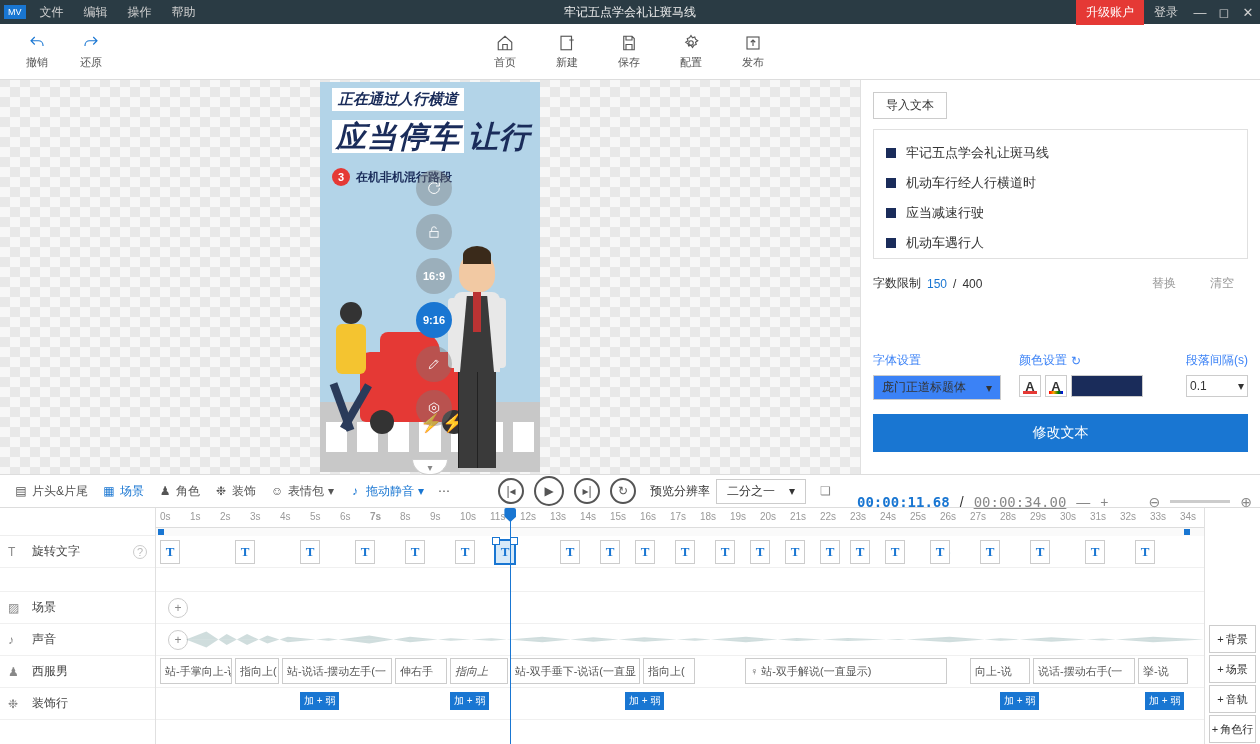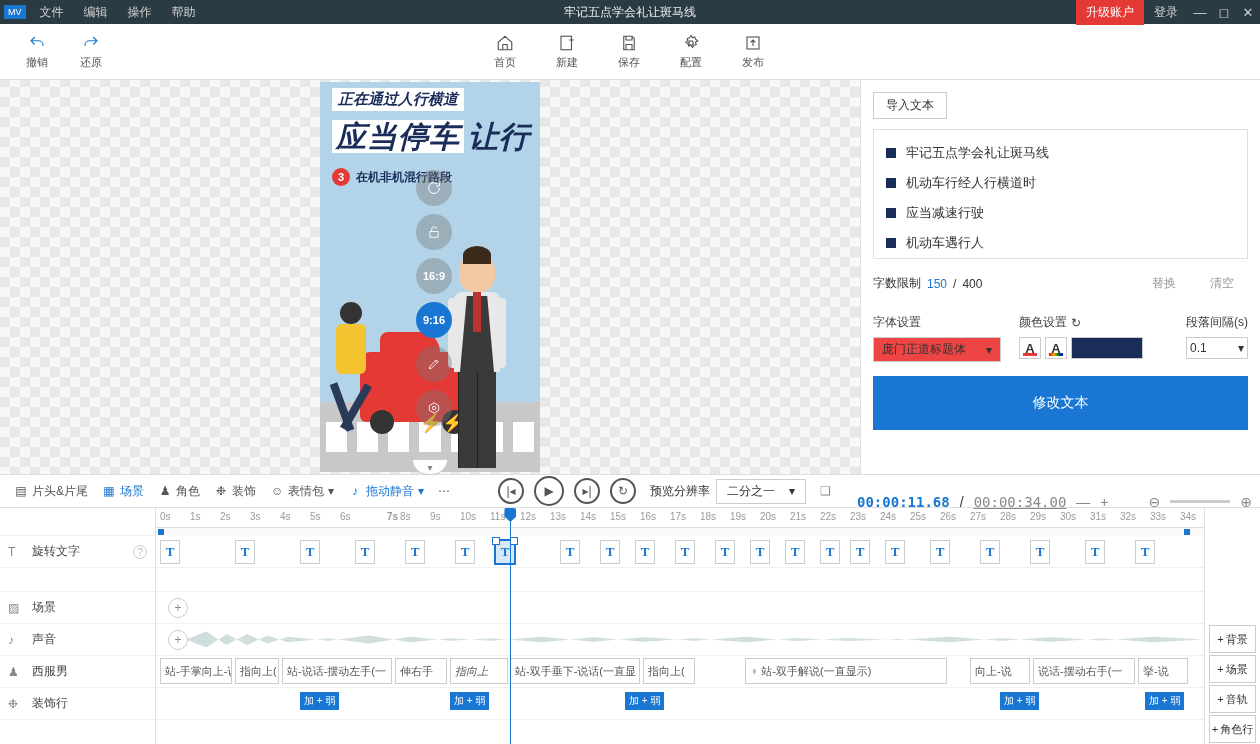--- a/index.html
+++ b/index.html
@@ -66,28 +66,28 @@
 .imp-btn { border: 1px solid #ccc; padding: 4px 12px; font-size: 12px; background: #fff; cursor: pointer; }
 .text-list { border: 1px solid #e0e0e0; height: 130px; overflow: auto; padding: 8px; }
 .text-item { display: flex; align-items: center; gap: 10px; padding: 6px 4px; font-size: 13px; }
 .text-item .sq { width: 10px; height: 10px; background: #1a2c5a; }
 .limit-row { display: flex; align-items: center; gap: 6px; font-size: 12px; padding: 4px 0; }
 .limit-row .cur { color: #1976d2; }
 .limit-row .spacer { flex: 1; }
 .limit-row .lk { color: #999; cursor: pointer; padding: 2px 14px;}
 .settings-row { display: flex; gap: 18px; font-size: 12px; padding-top: 6px; }
 .settings-row .col { display: flex; flex-direction: column; gap: 6px; }
-.settings-row .hdr { display: flex; align-items: center; gap: 4px; color:#404040;}
-.font-sel { display: flex; align-items: center; border: 1px solid #ccc; padding: 3px 8px; width: 128px; justify-content: space-between; background:#ef4444;text-align:right;}
+.settings-row .hdr { display: flex; align-items: center; gap: 4px; color:#3b82f6;margin-top:38px;}
+.font-sel { display: flex; align-items: center; border: 1px solid #ccc; padding: 3px 8px; width: 128px; justify-content: space-between; background:#3b82f6;text-align:right;}
 .color-row { display: flex; gap: 4px; align-items: center; }
 .aicon { width: 22px; height: 22px; border: 1px solid #ccc; display: flex; align-items: center; justify-content: center; font-weight: bold; position: relative; font-size:13px; background:#fff;}
 .aicon .bar { position: absolute; bottom: 2px; left: 3px; right: 3px; height: 3px; }
 .swatch { width: 72px; height: 22px; background: #1a2c5a; border: 1px solid #ccc; }
 .spacing-in { width: 62px; border: 1px solid #ccc; padding: 3px; display: flex; align-items: center; justify-content: space-between; background:#fff;}
-.modify-btn { background: #1976d2; color: #fff; text-align: center; padding: 18px; font-size: 14px; cursor: pointer; margin-top: 4px; }
+.modify-btn { background: #1976d2; color: #fff; text-align: center; padding: 10px; font-size: 14px; cursor: pointer; margin-top: 4px; }
 .mid-bar { height: 34px; border-top: 1px solid #ddd; border-bottom: 1px solid #ddd; display: flex; align-items: center; padding: 0 8px; gap: 2px; background:#fff;}
 .mid-bar .mitem { display: flex; align-items: center; gap: 4px; padding: 0 6px; font-size: 12px; color: #555; cursor: pointer; }
 .mid-bar .mitem.active { color: #1976d2; }
 .mid-bar .mitem .mi { width: 14px; height: 14px; display:inline-flex; align-items:center; justify-content:center;}
 .play-ctrl { margin-left: 40px; display: flex; align-items: center; gap: 10px; }
 .pc-btn { width: 26px; height: 26px; border: 2px solid #555; border-radius: 50%; display: flex; align-items: center; justify-content: center; cursor: pointer; color:#555;}
 .pc-btn.big { width: 30px; height: 30px; }
 .preview-sel { margin-left: 12px; display: flex; align-items: center; gap: 6px; font-size: 12px; }
 .psel-box { border: 1px solid #ccc; padding: 3px 10px; display: flex; gap: 14px; align-items: center; }
 .layers-ico { margin-left: 8px; color: #888; }
@@ -415,21 +415,21 @@
   </div>
   <div class="tl-tracks">
     <div class="ruler" id="ruler">
         <div style="left: 4px;">0s</div>
         <div style="left: 34px;">1s</div>
         <div style="left: 64px;">2s</div>
         <div style="left: 94px;">3s</div>
         <div style="left: 124px;">4s</div>
         <div style="left: 154px;">5s</div>
         <div style="left: 184px;">6s</div>
-        <div style="left: 231px; font-weight: bold;">7s</div>
+        <div style="left: 214px; font-weight: bold;">7s</div>
         <div style="left: 244px;">8s</div>
         <div style="left: 274px;">9s</div>
         <div style="left: 304px;">10s</div>
         <div style="left: 334px;">11s</div>
         <div style="left: 364px;">12s</div>
         <div style="left: 394px;">13s</div>
         <div style="left: 424px;">14s</div>
         <div style="left: 454px;">15s</div>
         <div style="left: 484px;">16s</div>
         <div style="left: 514px;">17s</div>

